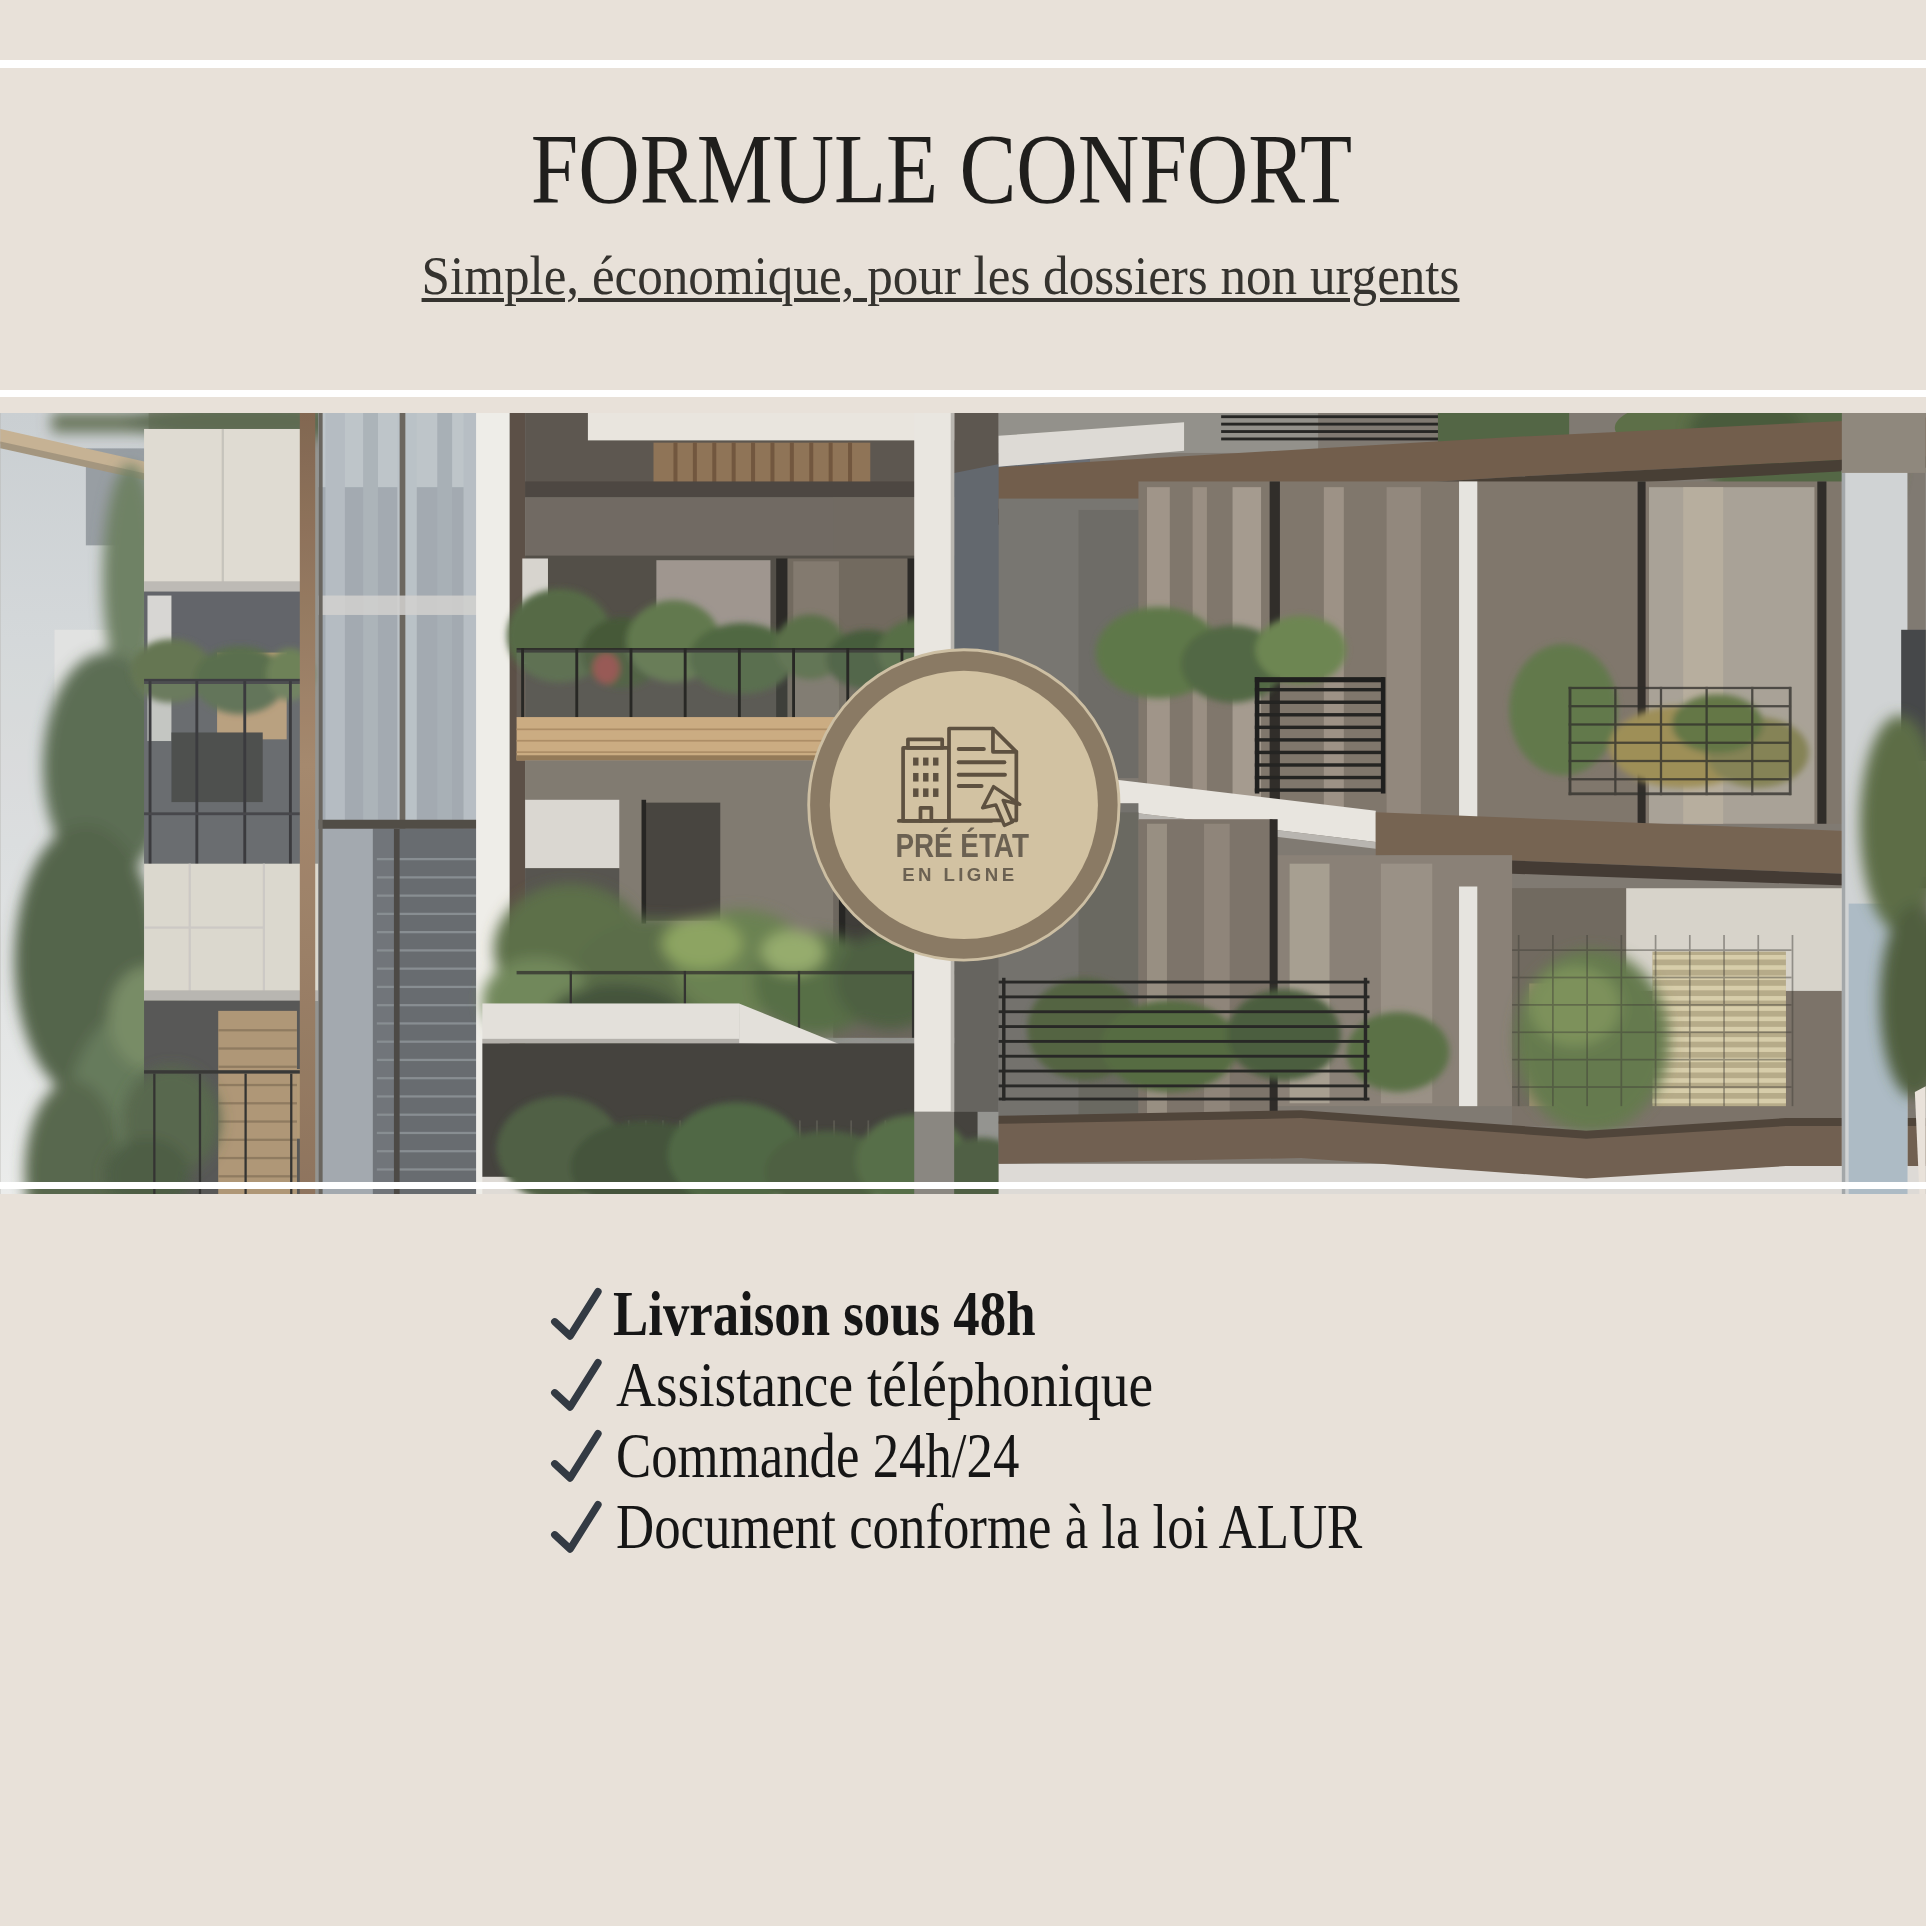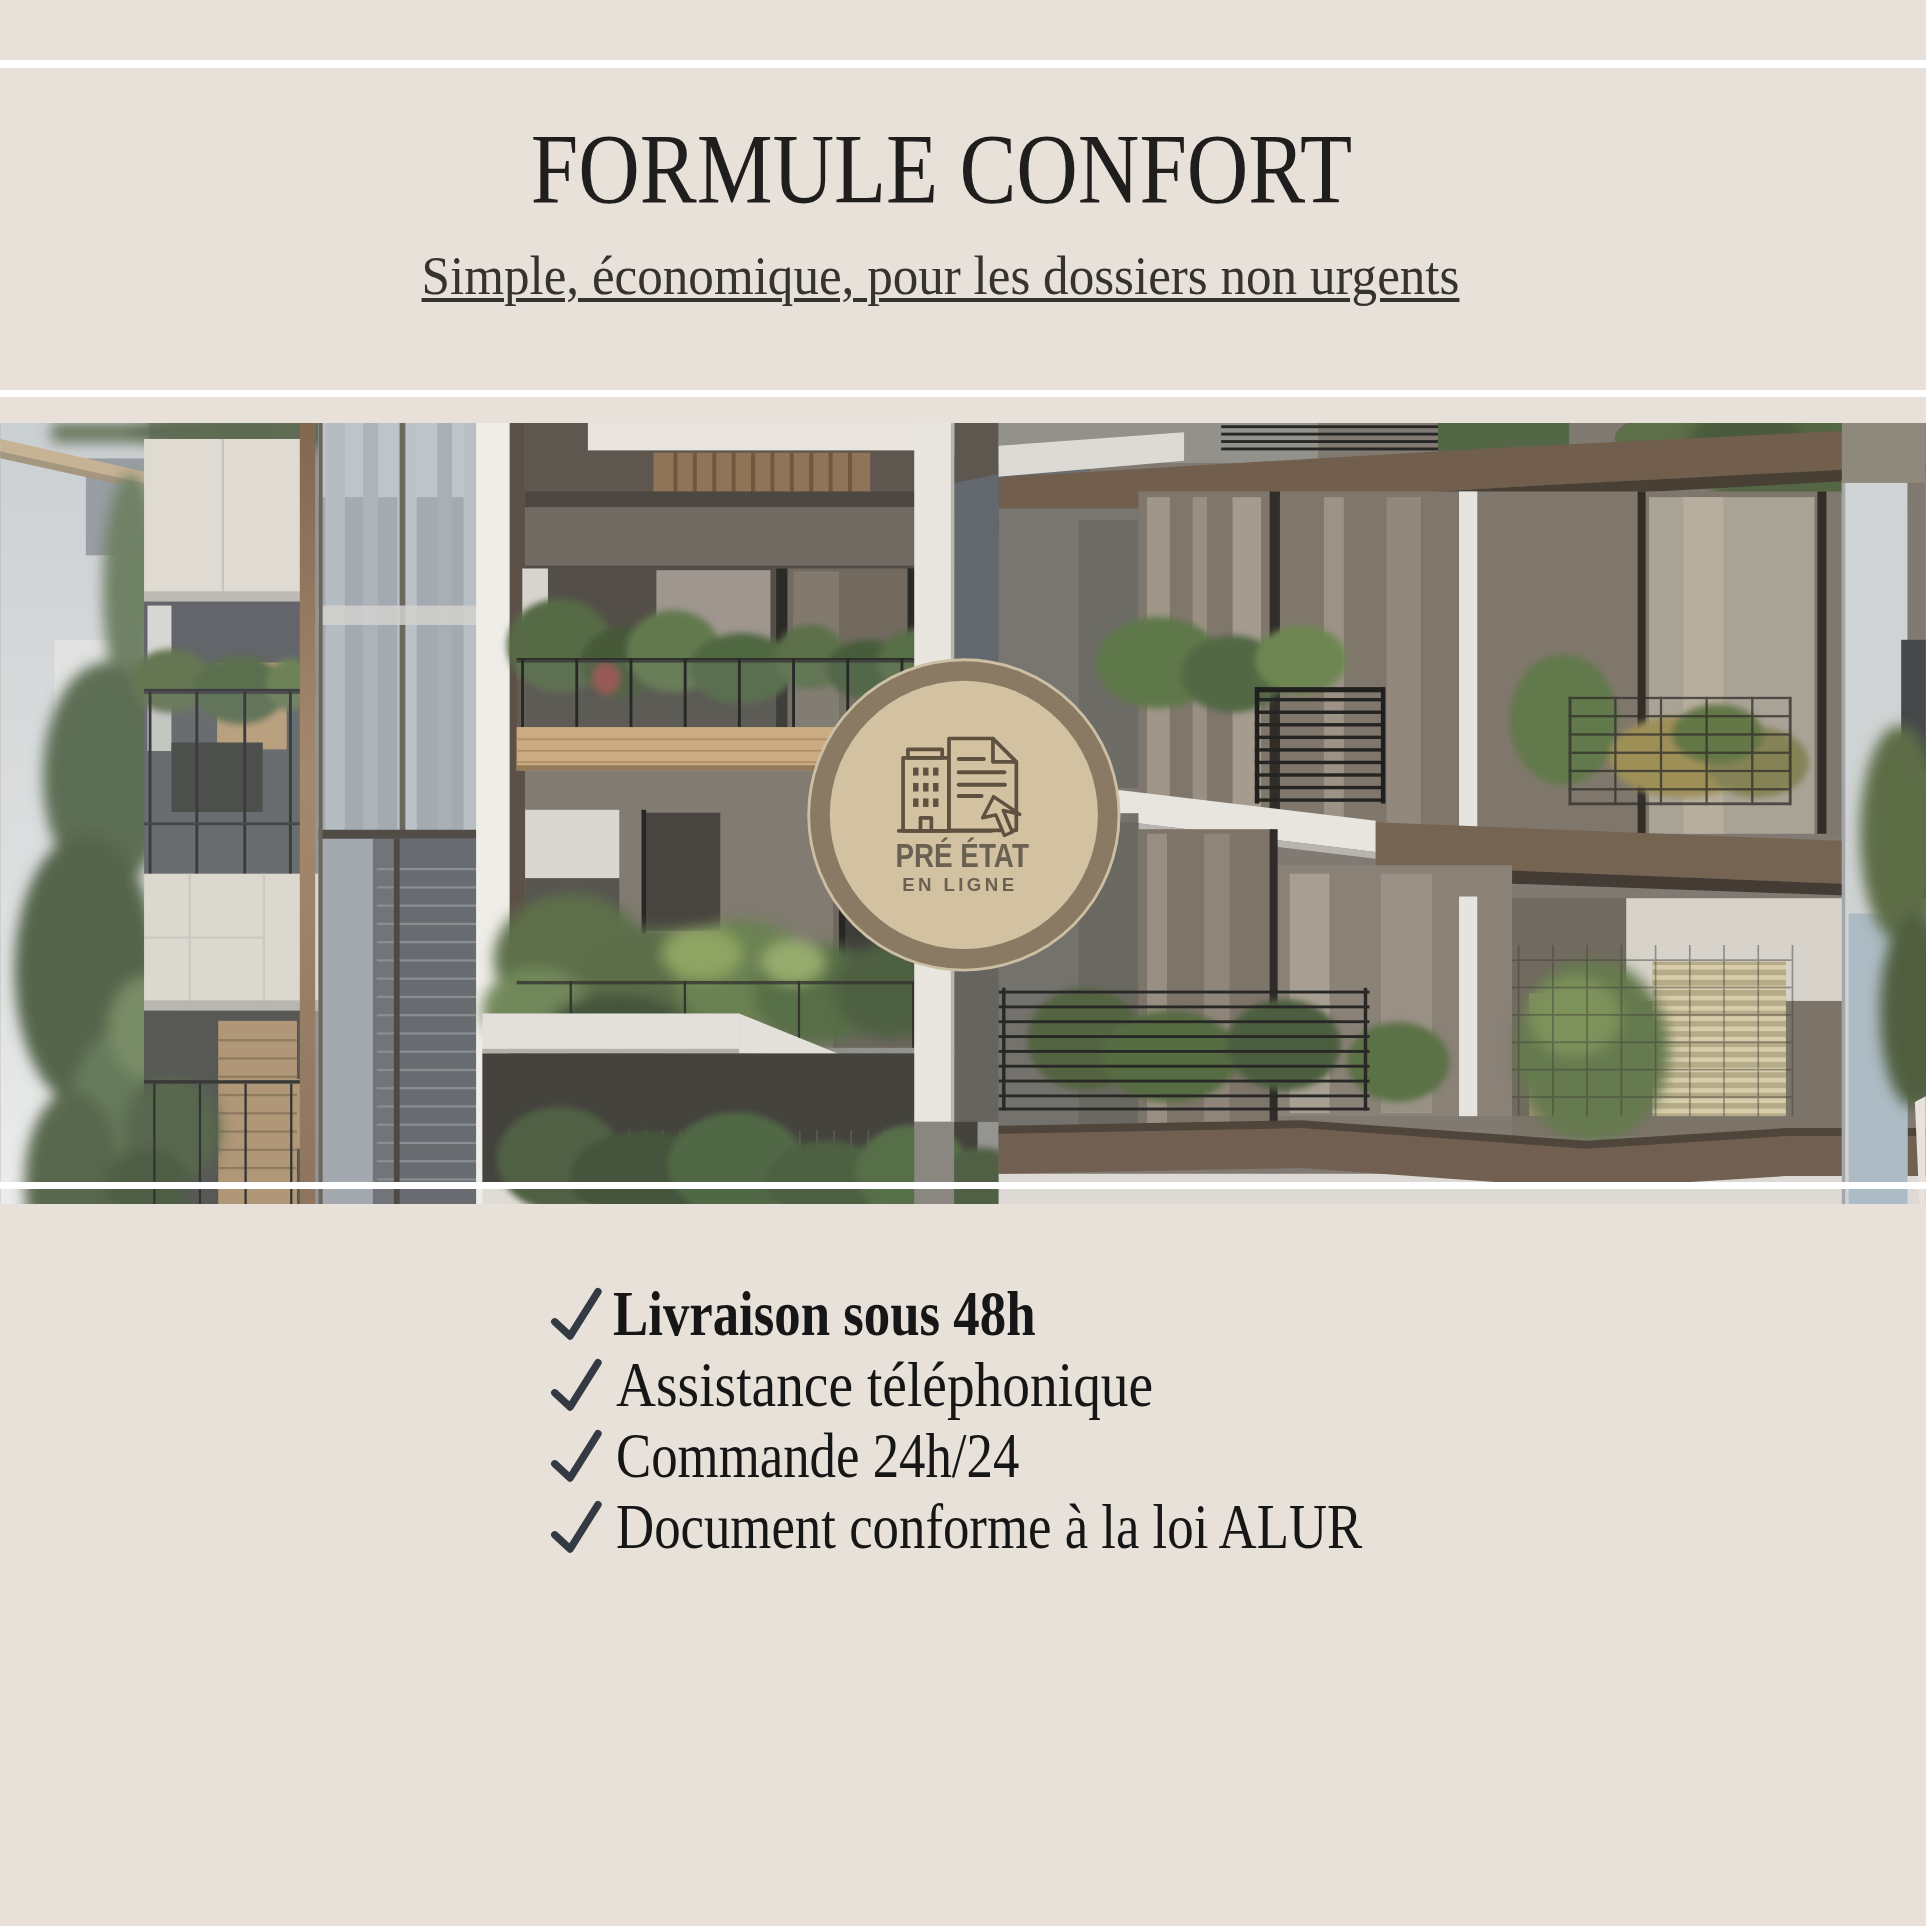--- a/index.html
+++ b/index.html
@@ -11,21 +11,21 @@
 <body>
 
 <div class="abs" style="left:0;top:60px;width:1926px;height:8px;background:#ffffff;"></div>
 
 <div class="abs" style="left:0;top:112px;width:1883px;text-align:center;font-size:99px;letter-spacing:0;color:#1f1e1c;white-space:nowrap;transform:scaleX(0.861);">FORMULE CONFORT</div>
 
 <div class="abs" style="left:0;top:244px;width:1881px;text-align:center;font-size:55px;color:#35332f;white-space:nowrap;text-decoration:underline;text-decoration-thickness:4px;text-underline-offset:4px;transform:scaleX(0.929);">Simple, économique, pour les dossiers non urgents</div>
 
 <div class="abs" style="left:0;top:390px;width:1926px;height:7.4px;background:#ffffff;"></div>
 
-<div class="abs" style="left:0;top:423px;width:1926px;height:781px;">
+<div class="abs" style="left:0;top:413px;width:1926px;height:781px;">
 <svg width="1926" height="781" viewBox="0 0 3375 1369" xmlns="http://www.w3.org/2000/svg">
 <defs>
 <filter id="b6" x="-40%" y="-40%" width="180%" height="180%">
           <feGaussianBlur stdDeviation="6"></feGaussianBlur>
         </filter>
 <filter id="b12" x="-40%" y="-40%" width="180%" height="180%">
           <feGaussianBlur stdDeviation="12"></feGaussianBlur>
         </filter>
 <filter id="b20" x="-60%" y="-60%" width="220%" height="220%">
           <feGaussianBlur stdDeviation="20"></feGaussianBlur>

